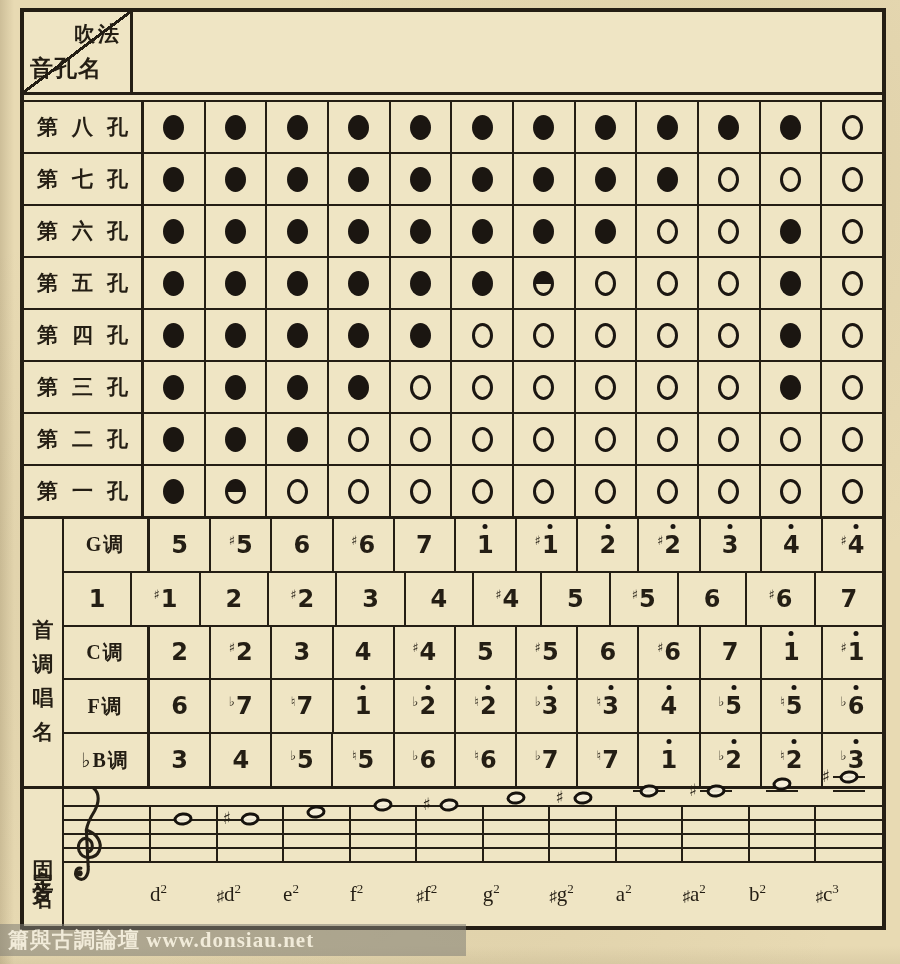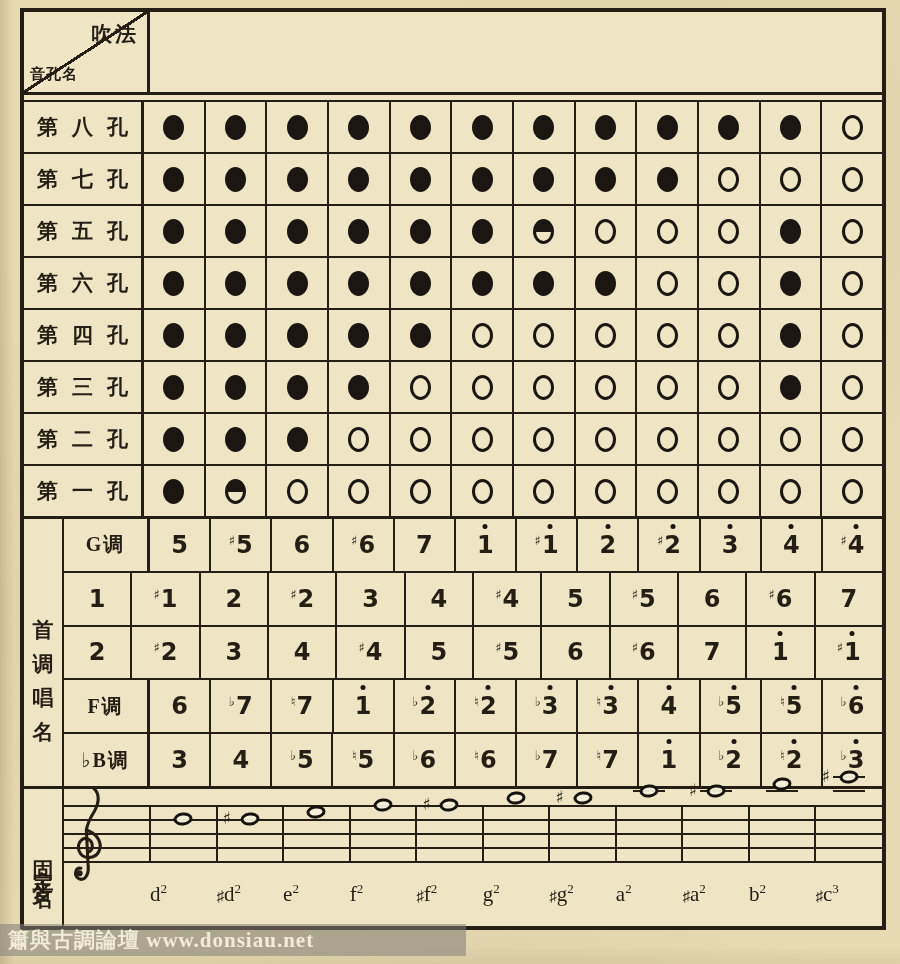--- a/index.html
+++ b/index.html
@@ -19,28 +19,28 @@
       radial-gradient(circle at 55% 90%, rgba(125,110,70,.08), rgba(125,110,70,0) 35%),
       var(--paper);
   }
   .grid-table{
     position:absolute;left:20px;top:8px;width:866px;height:922px;
     box-sizing:border-box;border:4px solid var(--ink);background:var(--cell);
   }
   
   .thead{position:absolute;left:0;top:0;width:858px;height:80px;display:flex;}
   .thead-corner{
-    width:126px;box-sizing:border-box;border-right:3px solid var(--ink);position:relative;
+    width:109px;box-sizing:border-box;border-right:3px solid var(--ink);position:relative;
     background:linear-gradient(to bottom right,
       rgba(0,0,0,0) calc(50% - 1.5px), var(--ink) calc(50% - 1.5px),
       var(--ink) calc(50% + 1.5px), rgba(0,0,0,0) calc(50% + 1.5px));
     padding-left:44px;
   }
   .corner-top{position:absolute;top:8px;right:8px;font-size:21px;font-weight:600;letter-spacing:3px;}
-  .corner-bot{position:absolute;bottom:8px;left:6px;font-size:15px;font-weight:600;letter-spacing:1px;text-align:center;}
+  .corner-bot{position:absolute;bottom:8px;left:6px;font-size:23px;font-weight:600;letter-spacing:1px;text-align:center;}
   .thead-main{flex:1;display:flex;align-items:center;justify-content:center;}
   .tech{font-size:26px;font-weight:600;letter-spacing:140px;margin-right:-140px;white-space:nowrap;}
   
   .hband{position:absolute;left:0;top:80px;width:858px;height:10px;box-sizing:border-box;
     border-top:3px solid var(--ink);border-bottom:2px solid var(--ink);}
   
   .holes{position:absolute;left:0;top:90px;width:858px;height:414px;display:flex;flex-direction:column;}
   .hrow{flex:1;display:flex;box-sizing:border-box;border-bottom:2px solid var(--ink);}
   .hrow:last-child{border-bottom:none;}
   .hlabel{width:120px;box-sizing:border-box;border-right:3px solid var(--ink);
@@ -194,86 +194,86 @@
           </div>
           <div class="hcell">
             <span class="sym open"></span>
           </div>
           <div class="hcell">
             <span class="sym open"></span>
           </div>
         </div>
         <div class="hrow">
           <div class="hlabel">
-            <span class="sp">第五孔</span>
-          </div>
-          <div class="hcell">
-            <span class="sym filled"></span>
-          </div>
-          <div class="hcell">
-            <span class="sym filled"></span>
-          </div>
-          <div class="hcell">
-            <span class="sym filled"></span>
-          </div>
-          <div class="hcell">
-            <span class="sym filled"></span>
-          </div>
-          <div class="hcell">
-            <span class="sym filled"></span>
-          </div>
-          <div class="hcell">
-            <span class="sym filled"></span>
-          </div>
-          <div class="hcell">
-            <span class="sym half"></span>
-          </div>
-          <div class="hcell">
-            <span class="sym open"></span>
+            <span class="sp">第六孔</span>
+          </div>
+          <div class="hcell">
+            <span class="sym filled"></span>
+          </div>
+          <div class="hcell">
+            <span class="sym filled"></span>
+          </div>
+          <div class="hcell">
+            <span class="sym filled"></span>
+          </div>
+          <div class="hcell">
+            <span class="sym filled"></span>
+          </div>
+          <div class="hcell">
+            <span class="sym filled"></span>
+          </div>
+          <div class="hcell">
+            <span class="sym filled"></span>
+          </div>
+          <div class="hcell">
+            <span class="sym filled"></span>
+          </div>
+          <div class="hcell">
+            <span class="sym filled"></span>
           </div>
           <div class="hcell">
             <span class="sym open"></span>
           </div>
           <div class="hcell">
             <span class="sym open"></span>
           </div>
           <div class="hcell">
             <span class="sym filled"></span>
           </div>
           <div class="hcell">
             <span class="sym open"></span>
           </div>
         </div>
         <div class="hrow">
           <div class="hlabel">
-            <span class="sp">第六孔</span>
-          </div>
-          <div class="hcell">
-            <span class="sym filled"></span>
-          </div>
-          <div class="hcell">
-            <span class="sym filled"></span>
-          </div>
-          <div class="hcell">
-            <span class="sym filled"></span>
-          </div>
-          <div class="hcell">
-            <span class="sym filled"></span>
-          </div>
-          <div class="hcell">
-            <span class="sym filled"></span>
-          </div>
-          <div class="hcell">
-            <span class="sym filled"></span>
-          </div>
-          <div class="hcell">
-            <span class="sym filled"></span>
-          </div>
-          <div class="hcell">
-            <span class="sym filled"></span>
+            <span class="sp">第五孔</span>
+          </div>
+          <div class="hcell">
+            <span class="sym filled"></span>
+          </div>
+          <div class="hcell">
+            <span class="sym filled"></span>
+          </div>
+          <div class="hcell">
+            <span class="sym filled"></span>
+          </div>
+          <div class="hcell">
+            <span class="sym filled"></span>
+          </div>
+          <div class="hcell">
+            <span class="sym filled"></span>
+          </div>
+          <div class="hcell">
+            <span class="sym filled"></span>
+          </div>
+          <div class="hcell">
+            <span class="sym half"></span>
+          </div>
+          <div class="hcell">
+            <span class="sym open"></span>
           </div>
           <div class="hcell">
             <span class="sym open"></span>
           </div>
           <div class="hcell">
             <span class="sym open"></span>
           </div>
           <div class="hcell">
             <span class="sym filled"></span>
           </div>
@@ -581,20 +581,21 @@
                 <span class="num">6</span>
               </span>
             </div>
             <div class="scell">
               <span class="val">
                 <span class="num">7</span>
               </span>
             </div>
           </div>
           <div class="srow">
+            <div class="skey">C调</div>
             <div class="scell">
               <span class="val">
                 <span class="num">2</span>
               </span>
             </div>
             <div class="scell">
               <span class="val">
                 <span class="acc">♯</span>
                 <span class="num">2</span>
               </span>

